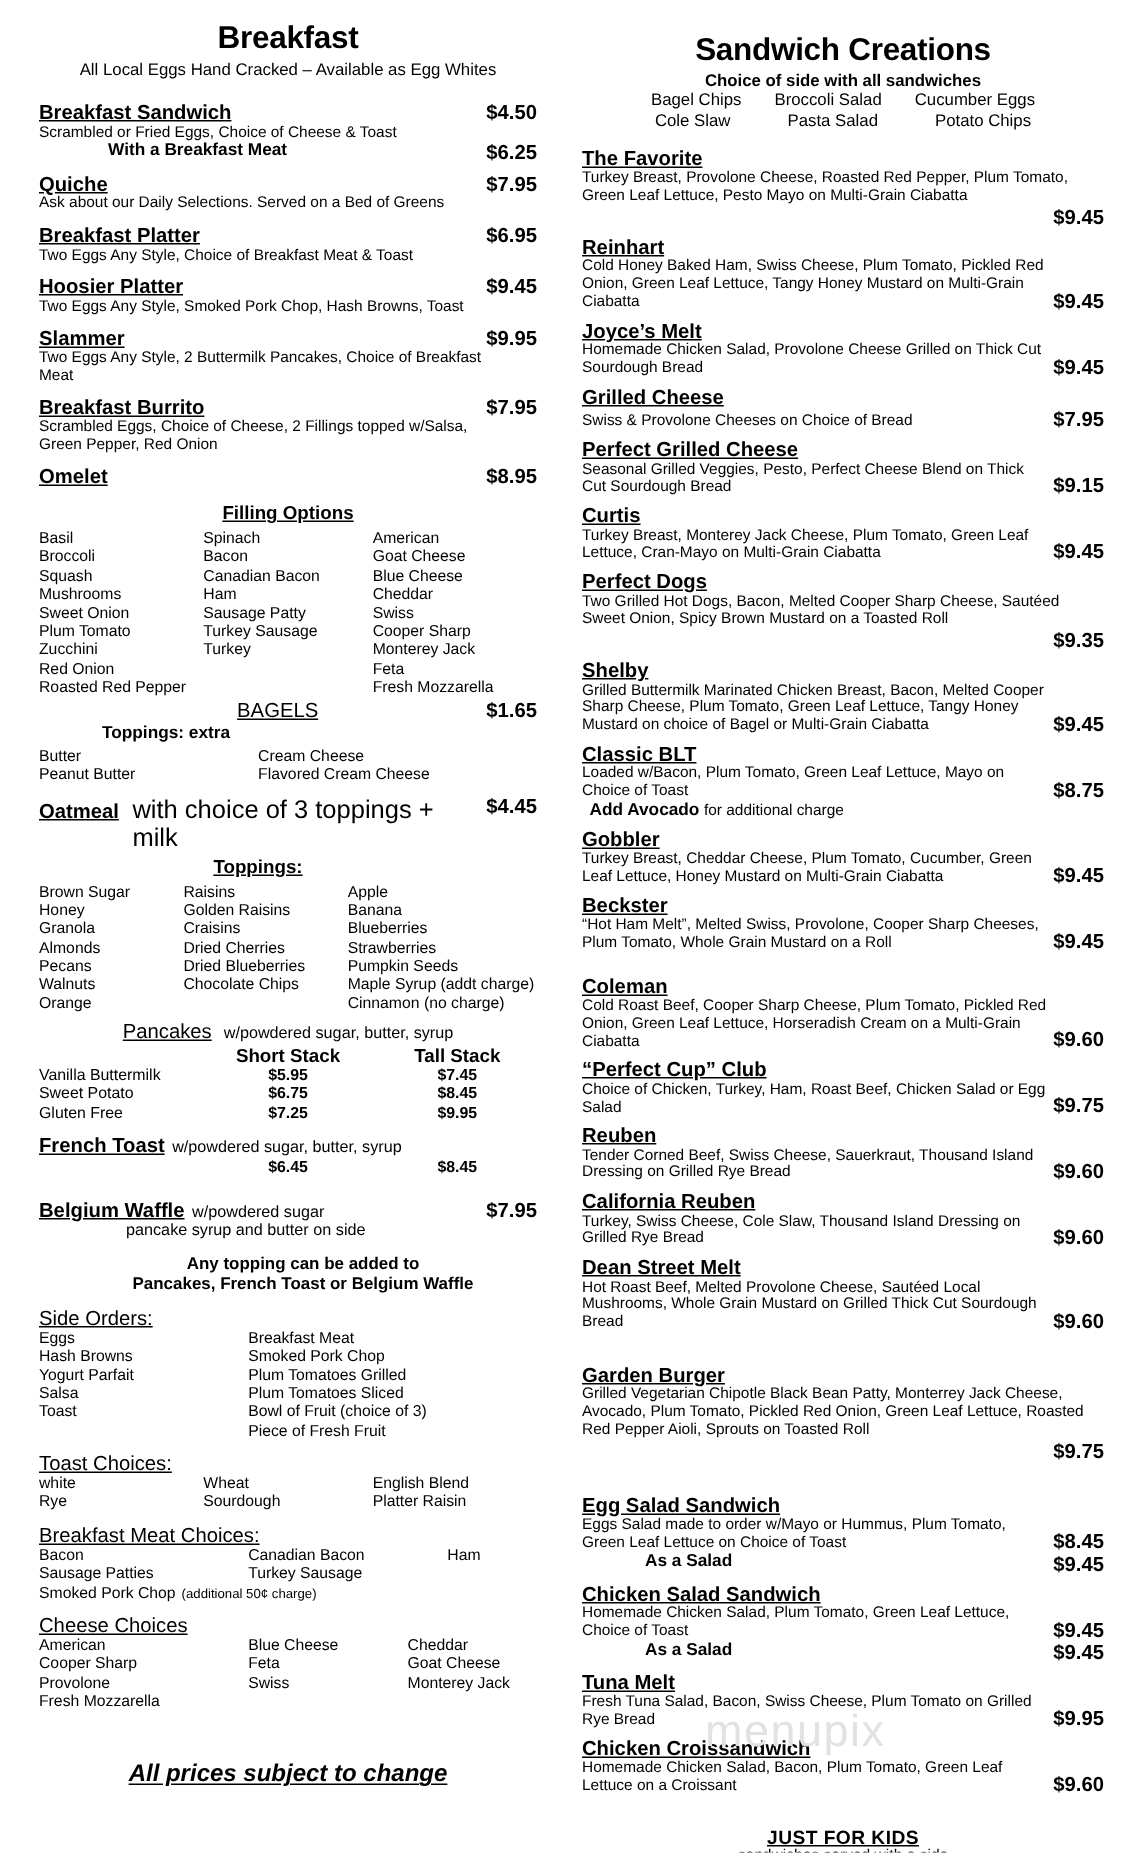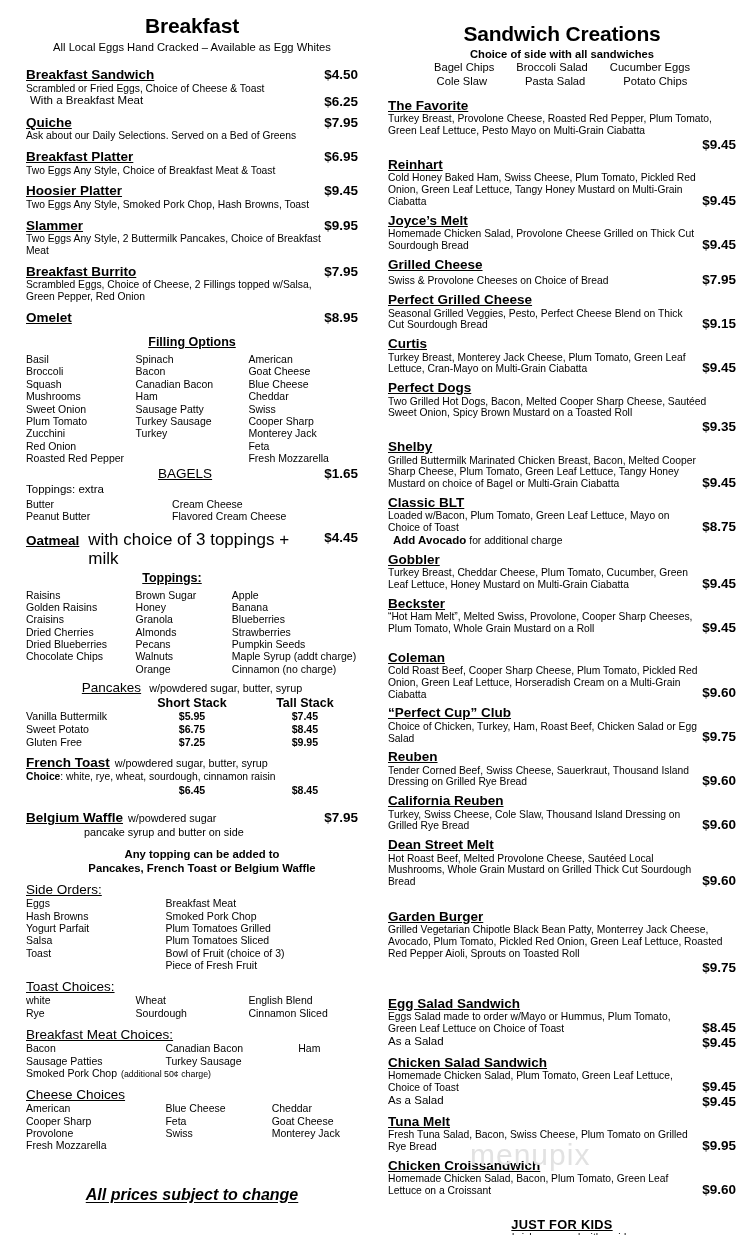--- a/index.html
+++ b/index.html
@@ -34,21 +34,21 @@
   .nm {
     font-size: 13.5px; font-weight: bold;
     text-decoration: underline; text-underline-offset: 1px;
     line-height: 1.15; white-space: nowrap;
   }
   .pr {
     font-size: 13.5px; font-weight: bold; line-height: 1.15;
     white-space: nowrap; text-align: right;
   }
   .ds { font-size: 10.3px; line-height: 1.14; }
-  .ds.b { font-weight: normal; font-size: 11.5px; }
+  .ds.b { font-weight: bold; font-size: 11.5px; margin-left: 42px; }
 
   
   .desc-price { display: flex; justify-content: space-between; align-items: flex-end; gap: 4px; }
   .desc-price .ds { flex: 1; }
   .pr-inline { font-size: 13.5px; font-weight: bold; white-space: nowrap; }
   .pr-right { text-align: right; font-size: 13.5px; font-weight: bold; }
 
   
   .list3 { display: flex; font-size: 10.5px; line-height: 1.18; margin-top: 4px; }
   .list3 .c { }
@@ -217,36 +217,36 @@
       <div class="row" style="margin-top:7px">
         <div style="display:flex;align-items:baseline;gap:9px;">
           <div class="nm">Oatmeal</div>
           <div class="ds" style="font-size:17px">with choice of 3 toppings + milk</div>
         </div>
         <div class="pr">$4.45</div>
       </div>
 
       <div class="ctr-head" style="margin-top:2px;padding-right:40px">Toppings:</div>
       <div class="list3">
-        <div class="c" style="width:33%">
-          <div>Raisins</div>
-          <div>Golden Raisins</div>
-          <div>Craisins</div>
-          <div>Dried Cherries</div>
-          <div>Dried Blueberries</div>
-          <div>Chocolate Chips</div>
-        </div>
         <div class="c" style="width:29%">
           <div>Brown Sugar</div>
           <div>Honey</div>
           <div>Granola</div>
           <div>Almonds</div>
           <div>Pecans</div>
           <div>Walnuts</div>
           <div>Orange</div>
+        </div>
+        <div class="c" style="width:33%">
+          <div>Raisins</div>
+          <div>Golden Raisins</div>
+          <div>Craisins</div>
+          <div>Dried Cherries</div>
+          <div>Dried Blueberries</div>
+          <div>Chocolate Chips</div>
         </div>
         <div class="c" style="width:38%">
           <div>Apple</div>
           <div>Banana</div>
           <div>Blueberries</div>
           <div>Strawberries</div>
           <div>Pumpkin Seeds</div>
           <div>Maple Syrup (addt charge)</div>
           <div>Cinnamon (no charge)</div>
         </div>
@@ -280,24 +280,20 @@
           <td style="text-align:center;font-weight:bold">$9.95</td>
         </tr>
       </tbody>
         </table>
 
       <div style="margin-top:7px">
         <div style="display:flex;align-items:baseline;gap:5px;">
           <div class="nm">French Toast</div>
           <div class="ds" style="font-size:10.8px">w/powdered sugar, butter, syrup</div>
         </div>
-        <div style="display:flex;align-items:baseline;">
-          <div class="ds" style="font-weight:bold">Choice</div>
-          <div class="ds">: white, rye, wheat, sourdough, cinnamon raisin</div>
-        </div>
         <table class="stack">
           <tbody>
               <tr>
             <td class="th-name"></td>
             <td class="th-mid" style="text-align:center;font-weight:bold">$6.45</td>
             <td class="th-end" style="text-align:center;font-weight:bold">$8.45</td>
           </tr>
         </tbody>
           </table>
       </div>
@@ -343,21 +339,21 @@
         <div class="c" style="width:33%">
           <div>white</div>
           <div>Rye</div>
         </div>
         <div class="c" style="width:34%">
           <div>Wheat</div>
           <div>Sourdough</div>
         </div>
         <div class="c" style="width:33%">
           <div>English Blend</div>
-          <div>Cinnamon Sliced</div>
+          <div>Platter Raisin</div>
         </div>
       </div>
 
       <div class="small-head" style="margin-top:8px">Breakfast Meat Choices:</div>
       <div class="list3" style="margin-top:0">
         <div class="c" style="width:42%">
           <div>Bacon</div>
           <div>Sausage Patties</div>
         </div>
         <div class="c" style="width:40%">

